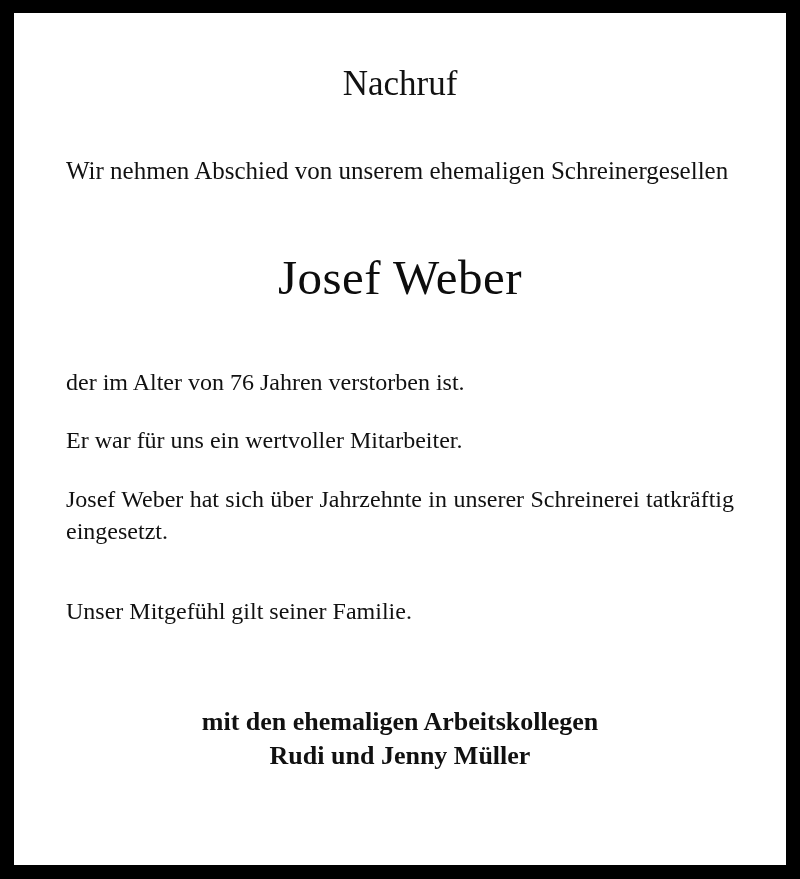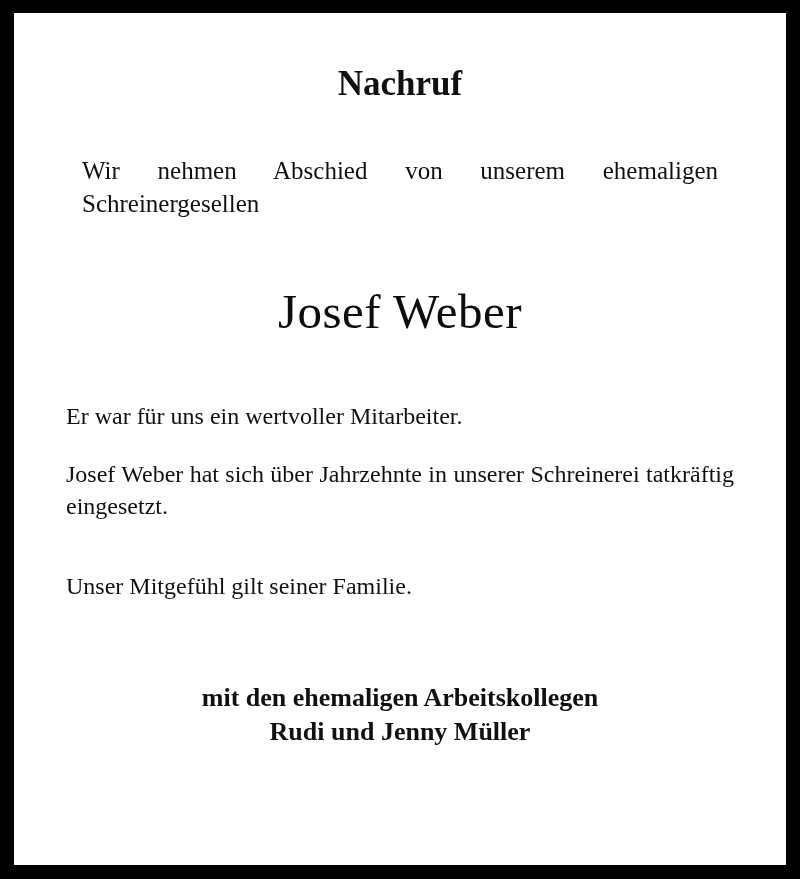--- a/index.html
+++ b/index.html
@@ -26,29 +26,29 @@
     background: #ffffff;
     padding: 52px 52px 20px 52px;
     position: relative;
   }
   .notice-title {
     text-align: center;
     font-size: 35px;
     line-height: 1.1;
     color: #111111;
     margin: 0 0 50px 0;
-    font-weight: 700;
+    font-weight: 400;
   }
   .intro-text {
     font-size: 25px;
     line-height: 1.35;
     color: #111111;
     text-align: justify;
     text-justify: inter-word;
-    margin: 16px;
+    margin: 0;
   }
   .deceased-name {
     text-align: center;
     font-size: 49px;
     font-weight: normal;
     color: #0d0d0d;
     margin: 62px 0 60px 0;
     letter-spacing: 0.5px;
   }
   .body-paragraph {
@@ -79,20 +79,21 @@
 
 <div class="obituary-frame">
   <div class="obituary-card">
 
     <h1 class="notice-title">Nachruf</h1>
 
     <p class="intro-text">Wir nehmen Abschied von unserem ehemaligen Schreinergesellen</p>
 
     <div class="deceased-name">Josef Weber</div>
 
+    <p class="body-paragraph">der im Alter von 76 Jahren verstorben ist.</p>
 
     <p class="body-paragraph">Er war für uns ein wertvoller Mitarbeiter.</p>
 
     <p class="body-paragraph">Josef Weber hat sich über Jahrzehnte in unserer Schreinerei tatkräftig eingesetzt.</p>
 
     <p class="body-paragraph last">Unser Mitgefühl gilt seiner Familie.</p>
 
     <div class="signature-block">
       <div class="signature-line">mit den ehemaligen Arbeitskollegen</div>
       <div class="signature-line">Rudi und Jenny Müller</div>

